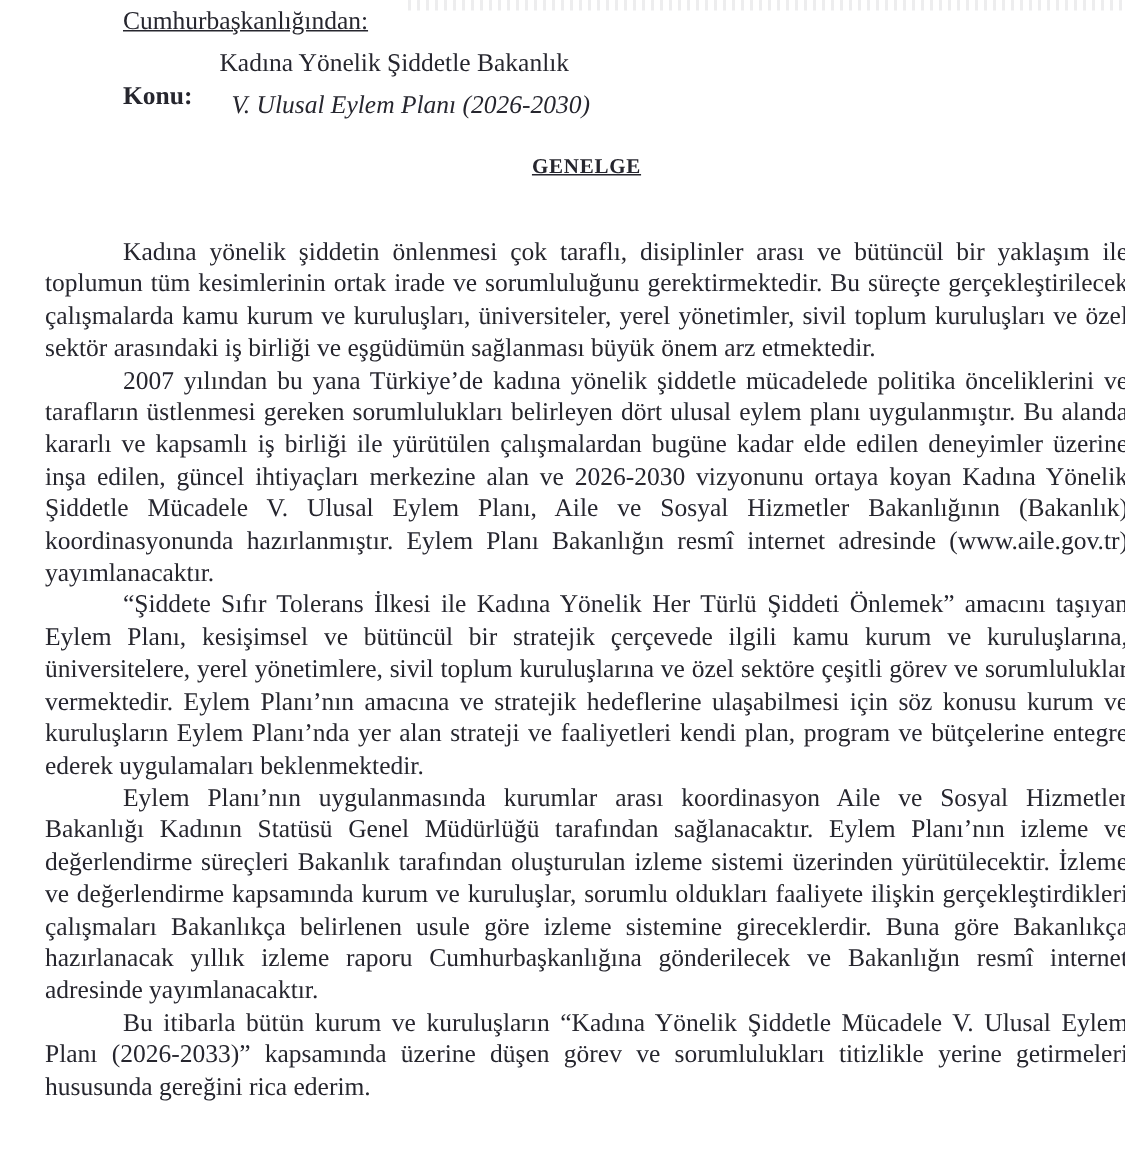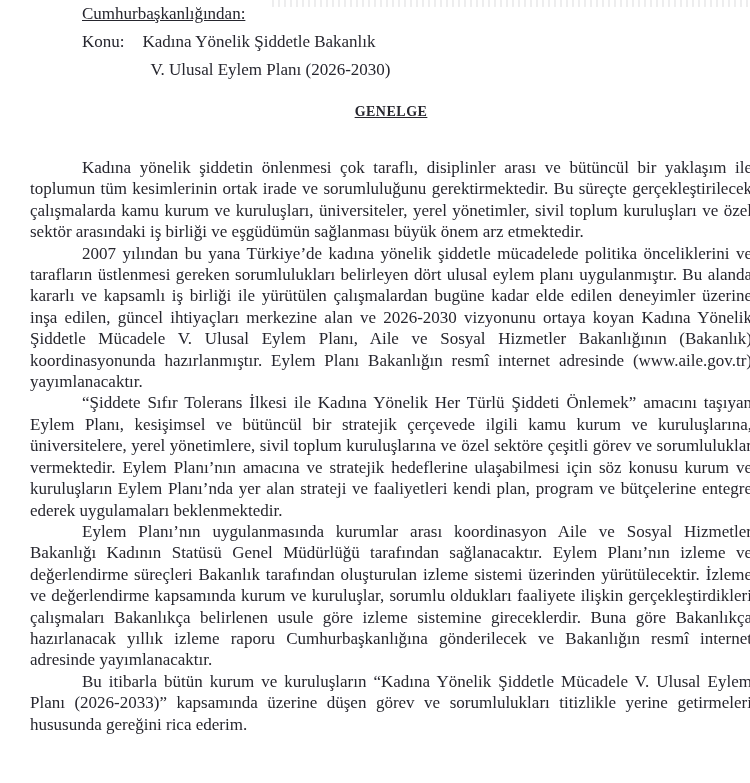--- a/index.html
+++ b/index.html
@@ -42,27 +42,29 @@
     margin-left: 52px;
     font-weight: normal;
     text-decoration: underline;
   }
   .konu-row {
     margin-left: 52px;
     display: flex;
     align-items: flex-start;
   }
   .konu-label {
-    font-weight: normal;
+    font-weight: bold;
     margin-right: 18px;
     white-space: nowrap;
+    margin-top: 22px;
   }
   .konu-value .line2 {
     display: block;
     padding-left: 8px;
+    font-style: italic;
   }
   .title-block {
     margin-top: 14px;
     text-align: center;
     font-weight: bold;
     font-size: 14px;
     line-height: 28px;
   }
   .doc-title {
     text-decoration: underline;

